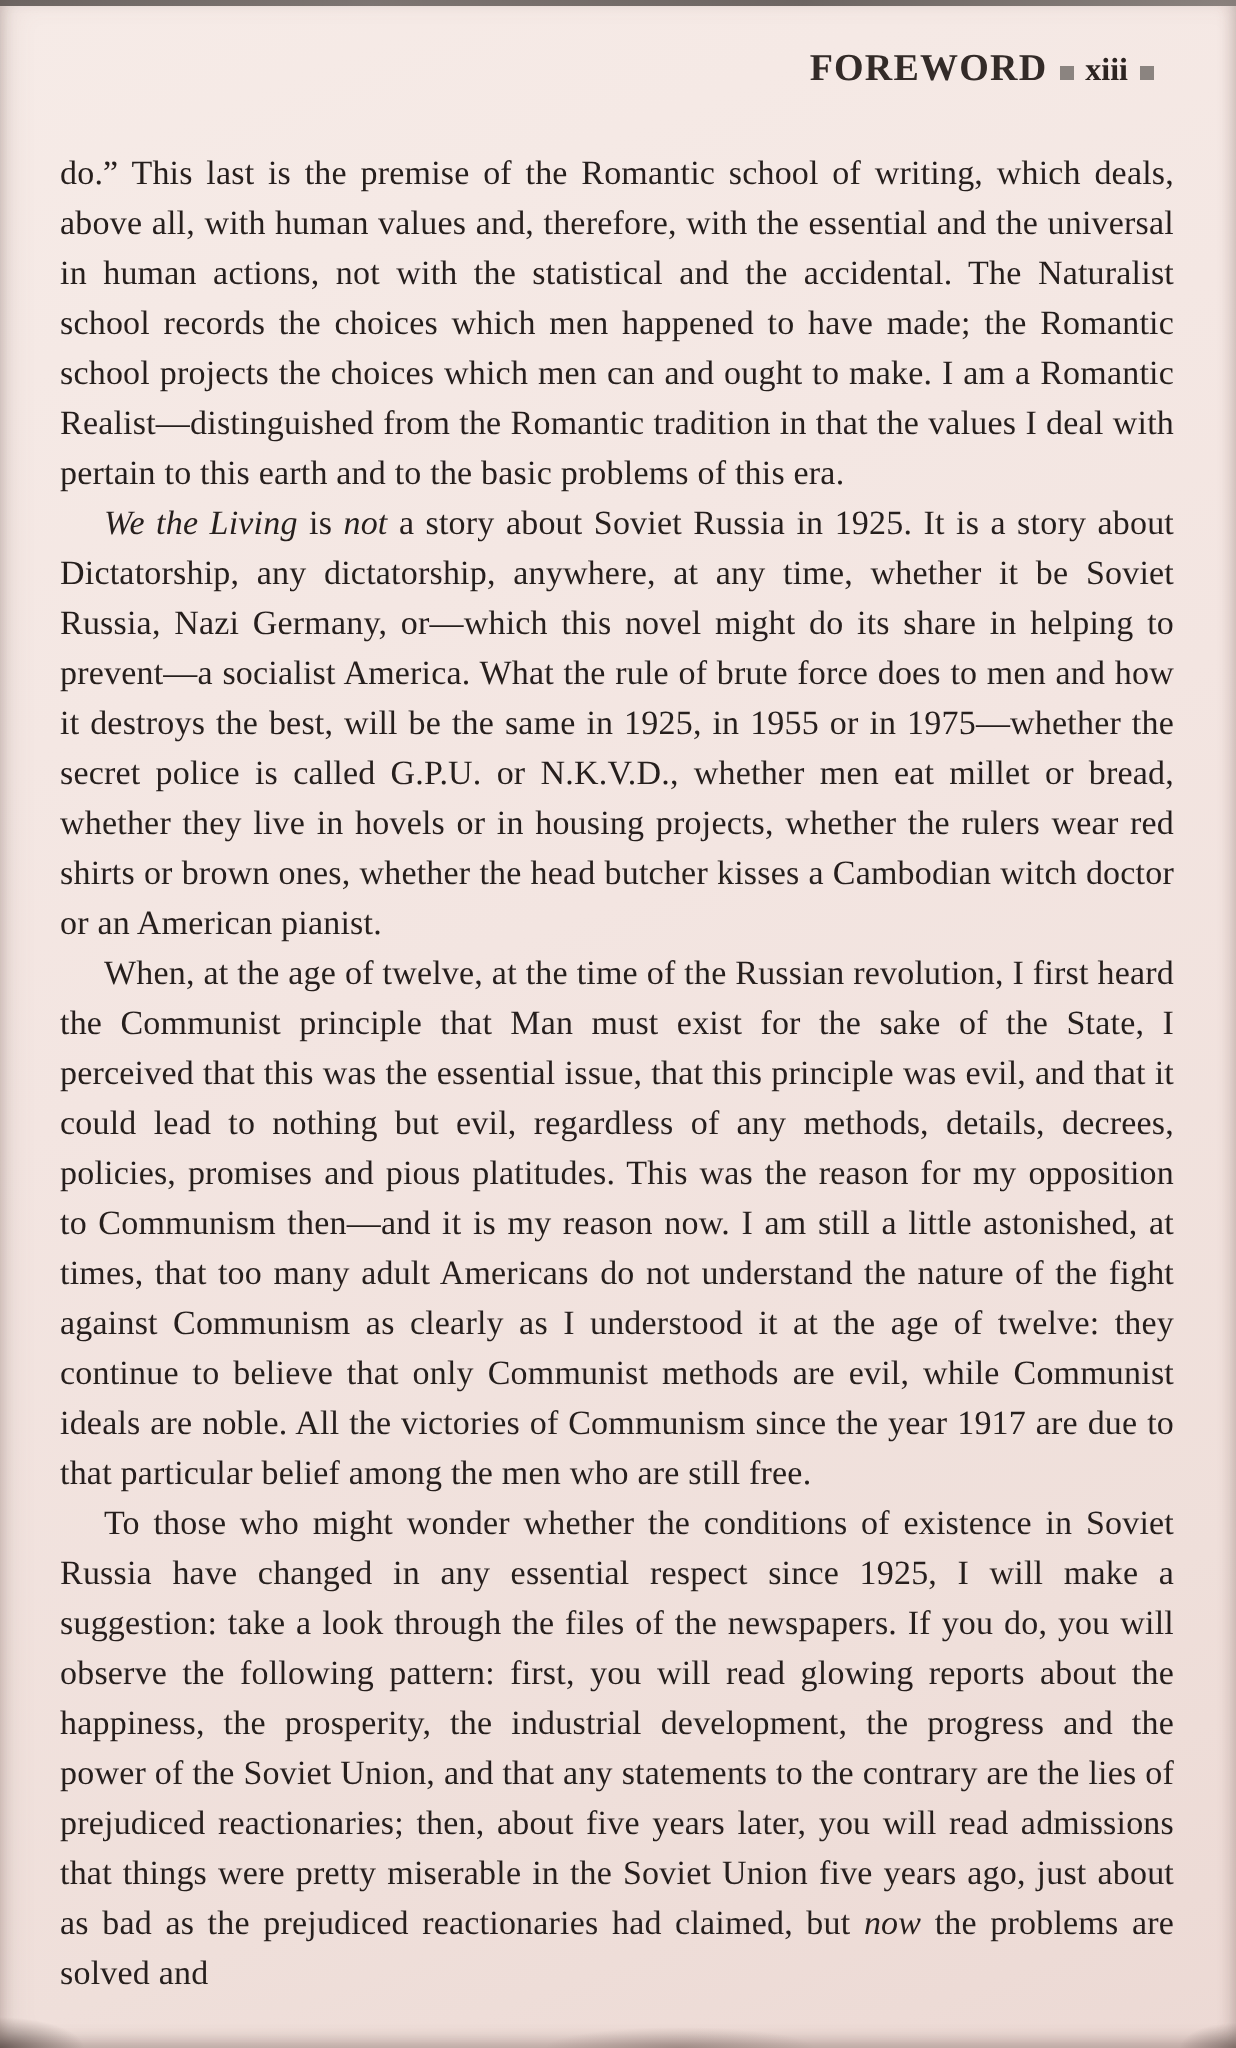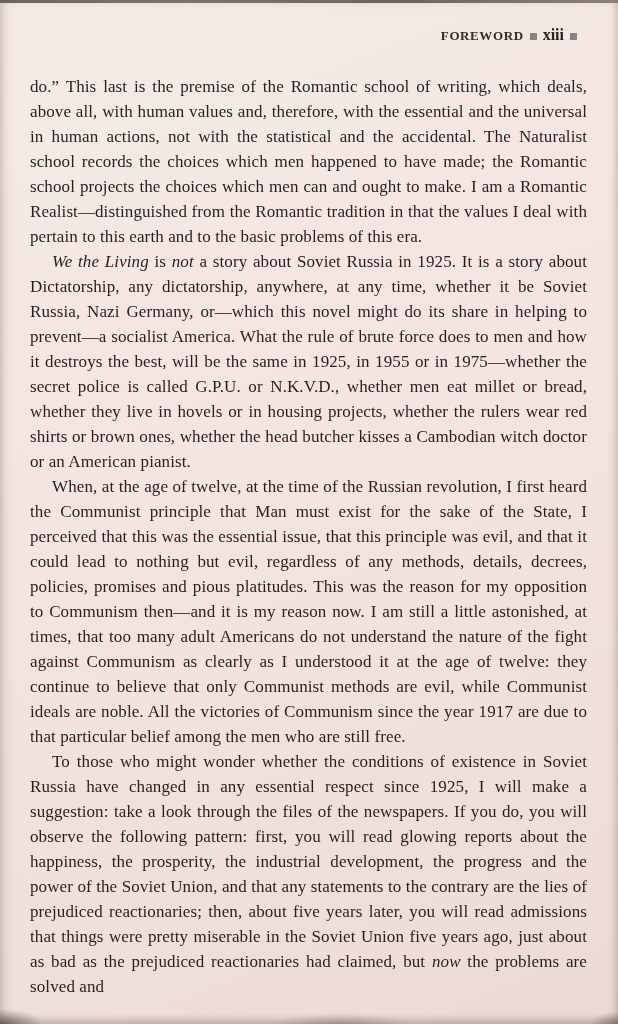--- a/index.html
+++ b/index.html
@@ -48,21 +48,21 @@
   }
 
   .page-header {
     text-align: right;
     padding-right: 4px;
     margin-bottom: 29px;
     white-space: nowrap;
     line-height: 18px;
   }
   .section-title {
-    font-size: 13px;
+    font-size: 19px;
     font-weight: 700;
     letter-spacing: 0.6px;
     color: #332b28;
   }
   .sq {
     display: inline-block;
     width: 7px; height: 7px;
     background: var(--square_color, #8b8480);
     margin: 0 6px;
   }

